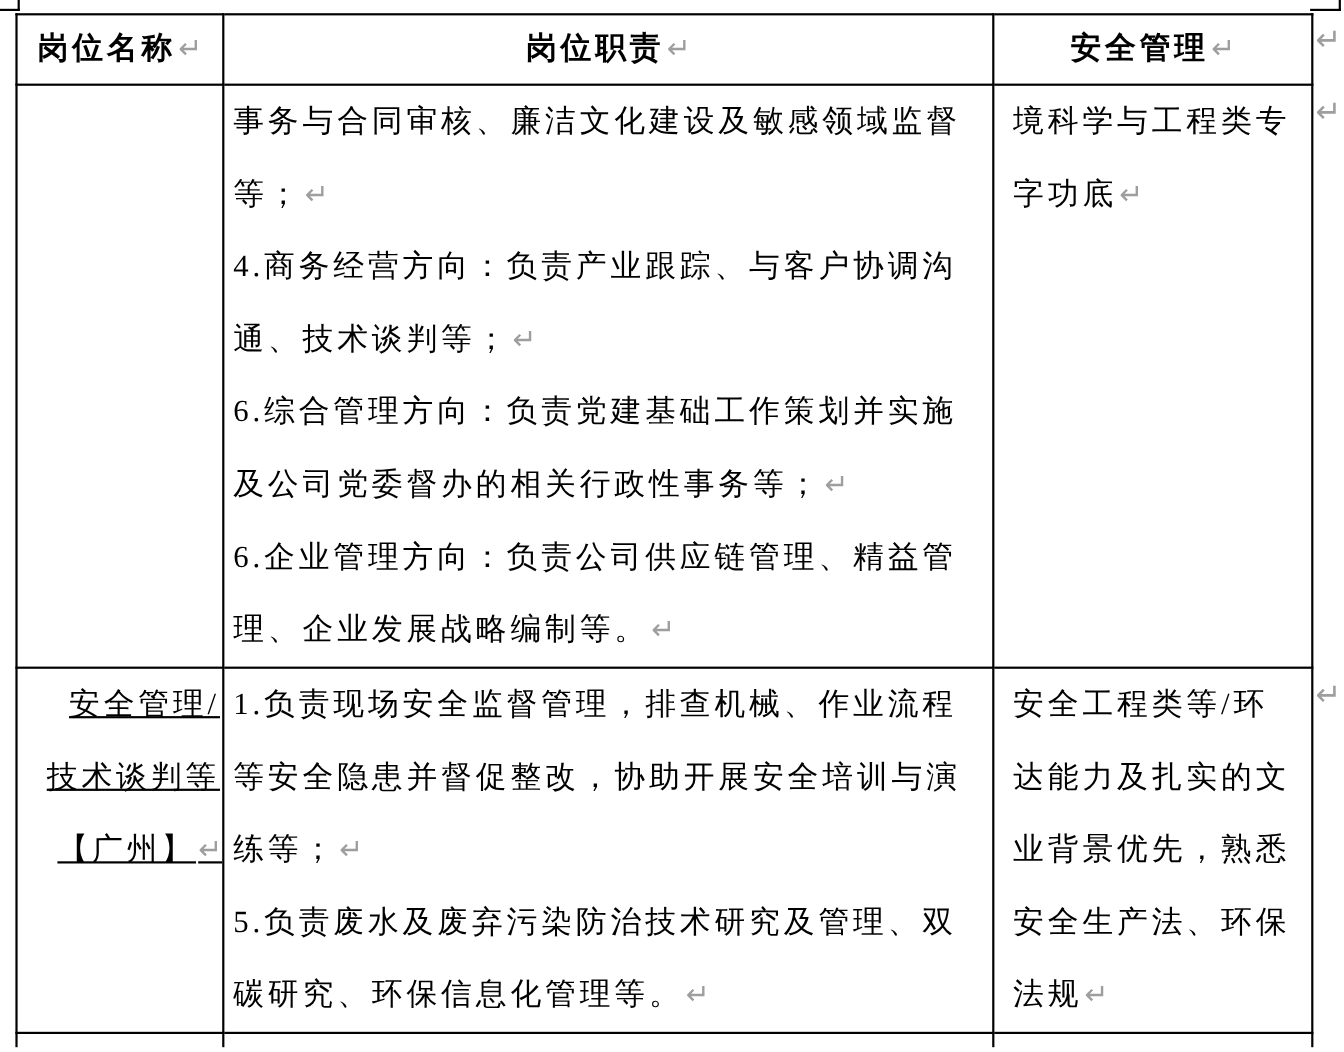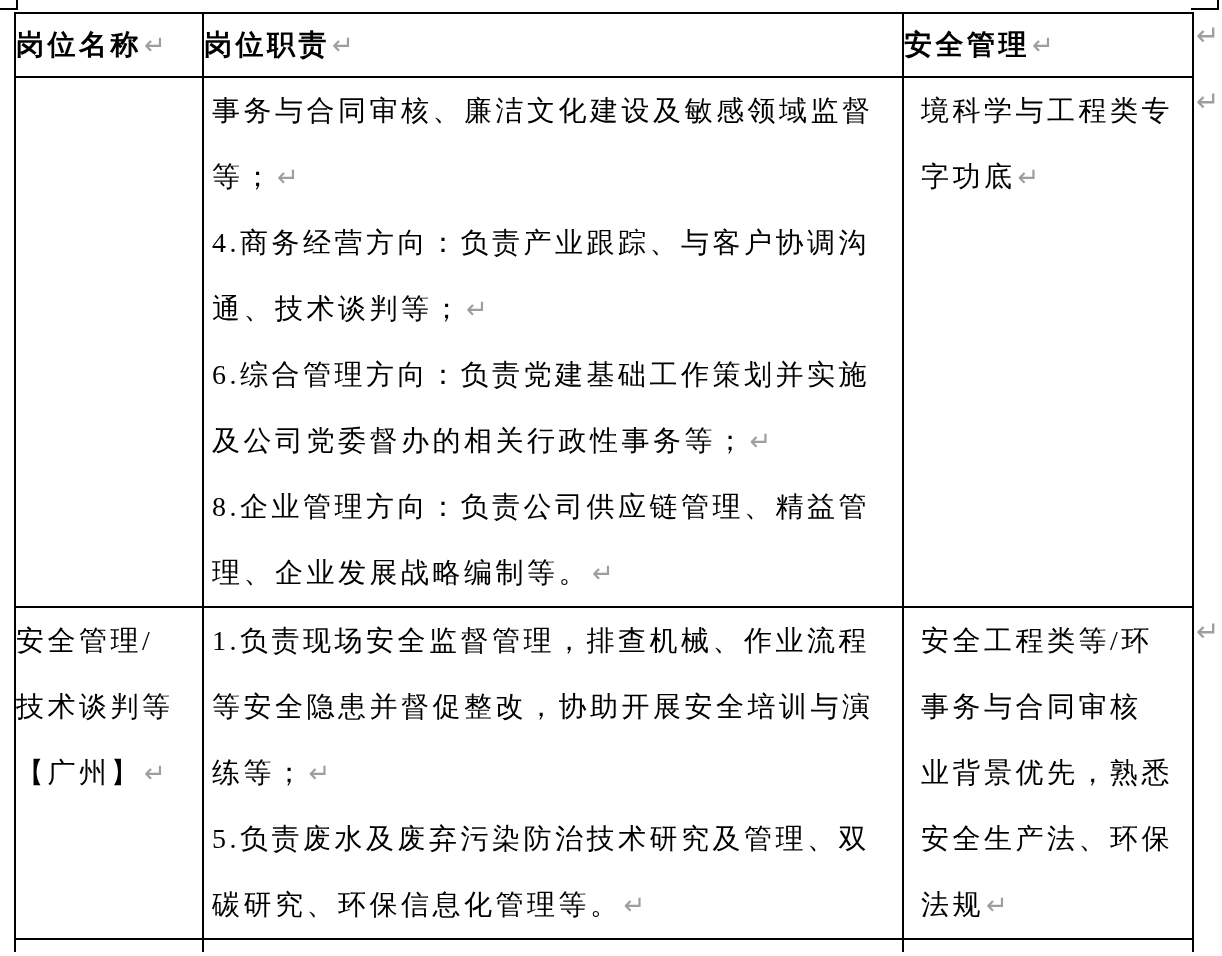--- a/index.html
+++ b/index.html
@@ -22,27 +22,27 @@
     width:1178px;
   }
   col.c1{width:188px;} col.c2{width:700px;} col.c3{width:290px;}
   td,th{
     border:2px solid #000;
     vertical-align:top;
     padding:0;
     font-size:28px;
     letter-spacing:3.5px;
   }
-  th{height:62px;font-weight:bold;text-align:left;margin-top:24px;}
+  th{height:62px;font-weight:bold;text-align:center;margin-top:24px;}
   th .hline{line-height:62px;height:62px;white-space:nowrap;}
   tr.partial td{height:12px;border-bottom:none;}
   .line{height:66px;line-height:66px;white-space:nowrap;overflow:visible;}
   .cell-duties{padding-left:8px;}
   .cell-req{padding-left:17px;}
-  .cell-name{text-align:left;}
+  .cell-name{text-align:right;text-decoration:underline;}
   .row-main td{height:528px;}
   .row-safety td{height:330px;}
 
   .mark{
     color:#9e9e9e;
     letter-spacing:0;
     margin-left:2px;
     font-size:26px;
     font-family:"DejaVu Sans","Liberation Sans",sans-serif;
     font-weight:normal;
@@ -86,21 +86,21 @@
 
     <tr class="row-main">
       <td class="cell-name"></td>
       <td class="cell-duties">
         <div class="line"><span>事务与合同审核、廉洁文化建设及敏感领域监督</span><span class="mark"></span></div>
         <div class="line"><span>等；</span><span class="mark">↵</span></div>
         <div class="line"><span>4.商务经营方向：负责产业跟踪、与客户协调沟</span><span class="mark"></span></div>
         <div class="line"><span>通、技术谈判等；</span><span class="mark">↵</span></div>
         <div class="line"><span>6.综合管理方向：负责党建基础工作策划并实施</span><span class="mark"></span></div>
         <div class="line"><span>及公司党委督办的相关行政性事务等；</span><span class="mark">↵</span></div>
-        <div class="line"><span>8.企业管理方向：负责公司供应链管理、精益管</span><span class="mark"></span></div>
+        <div class="line"><span>6.企业管理方向：负责公司供应链管理、精益管</span><span class="mark"></span></div>
         <div class="line"><span>理、企业发展战略编制等。</span><span class="mark">↵</span></div>
       </td>
       <td class="cell-req">
         <div class="line"><span>境科学与工程类专</span><span class="mark"></span></div>
         <div class="line"><span>字功底</span><span class="mark">↵</span></div>
       </td>
     </tr>
 
     <tr class="row-safety">
       <td class="cell-name">
@@ -110,21 +110,21 @@
       </td>
       <td class="cell-duties">
         <div class="line"><span>1.负责现场安全监督管理，排查机械、作业流程</span><span class="mark"></span></div>
         <div class="line"><span>等安全隐患并督促整改，协助开展安全培训与演</span><span class="mark"></span></div>
         <div class="line"><span>练等；</span><span class="mark">↵</span></div>
         <div class="line"><span>5.负责废水及废弃污染防治技术研究及管理、双</span><span class="mark"></span></div>
         <div class="line"><span>碳研究、环保信息化管理等。</span><span class="mark">↵</span></div>
       </td>
       <td class="cell-req">
         <div class="line"><span>安全工程类等/环</span><span class="mark"></span></div>
-        <div class="line"><span>事务与合同审核</span><span class="mark"></span></div>
+        <div class="line"><span>达能力及扎实的文</span><span class="mark"></span></div>
         <div class="line"><span>业背景优先，熟悉</span><span class="mark"></span></div>
         <div class="line"><span>安全生产法、环保</span><span class="mark"></span></div>
         <div class="line"><span>法规</span><span class="mark">↵</span></div>
       </td>
     </tr>
 
     <tr class="partial">
       <td></td>
       <td></td>
       <td></td>

